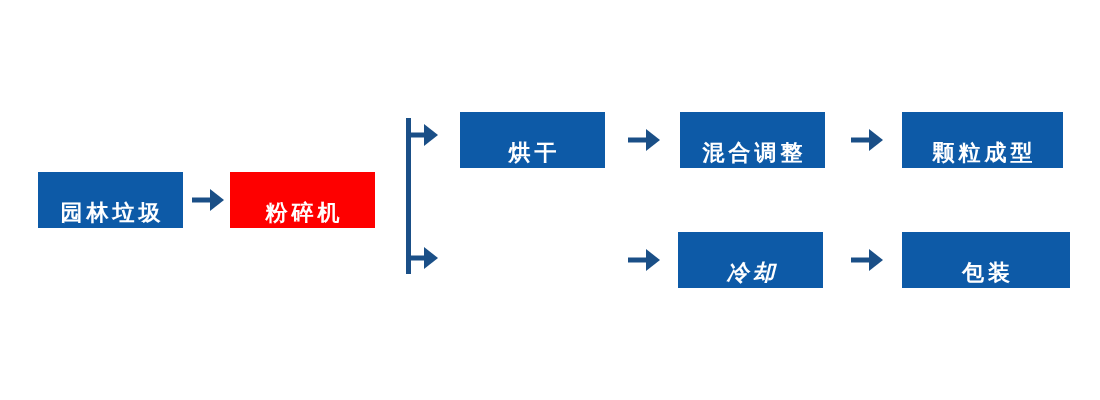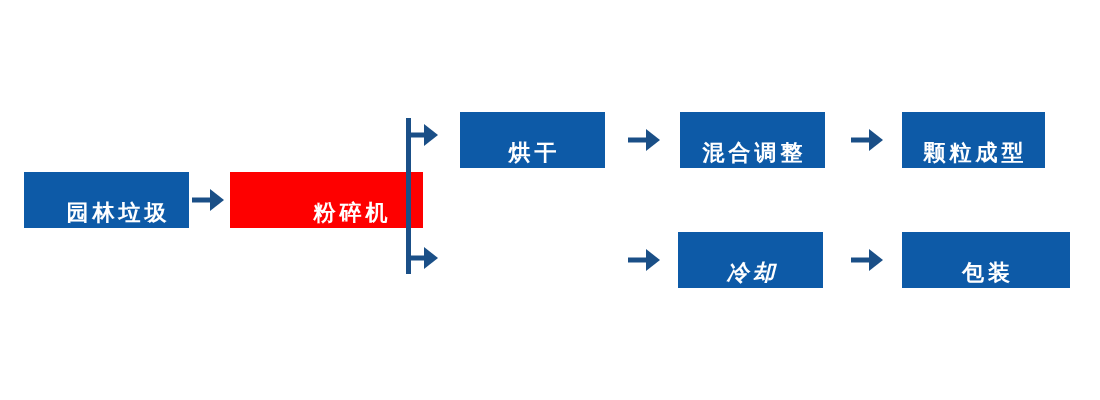--- a/index.html
+++ b/index.html
@@ -36,32 +36,32 @@
     display: block;
   }
   .arrow svg line, .branch svg line { stroke: var(--connector, #1a4f87); }
   .arrow svg polygon, .branch svg polygon { fill: var(--connector, #1a4f87); }
 </style>
 </head>
 <body>
 
 <div class="stage">
 
-  <div class="node" style="left:24px; top:172px;padding-left:20px;">
+  <div class="node" style="left:38px; top:172px;">
     <span>园林垃圾</span>
   </div>
 
   <span class="arrow" style="left:190px; top:185px;">
     <svg width="36" height="30" viewBox="0 0 36 30">
       <line x1="2" y1="15" x2="23" y2="15" stroke-width="5"></line>
       <polygon points="20,4 34,15 20,26"></polygon>
     </svg>
   </span>
 
-  <div class="node red" style="left:230px; top:172px;padding-left:48px;">
+  <div class="node red" style="left:230px; top:172px;">
     <span>粉碎机</span>
   </div>
 
   <span class="branch" style="left:404px; top:116px;">
     <svg width="40" height="162" viewBox="0 0 40 162">
       <line x1="4.5" y1="2" x2="4.5" y2="158" stroke-width="5"></line>
       <line x1="4.5" y1="19" x2="23" y2="19" stroke-width="5"></line>
       <polygon points="20,8 34,19 20,30"></polygon>
       <line x1="4.5" y1="142" x2="23" y2="142" stroke-width="5"></line>
       <polygon points="20,131 34,142 20,153"></polygon>
@@ -83,21 +83,21 @@
     <span>混合调整</span>
   </div>
 
   <span class="arrow" style="left:849px; top:125px;">
     <svg width="36" height="30" viewBox="0 0 36 30">
       <line x1="2" y1="15" x2="23" y2="15" stroke-width="5"></line>
       <polygon points="20,4 34,15 20,26"></polygon>
     </svg>
   </span>
 
-  <div class="node" style="left:902px; top:112px; width:143px;">
+  <div class="node" style="left:902px; top:112px; width:161px;">
     <span>颗粒成型</span>
   </div>
 
 
   <span class="arrow" style="left:626px; top:245px;">
     <svg width="36" height="30" viewBox="0 0 36 30">
       <line x1="2" y1="15" x2="23" y2="15" stroke-width="5"></line>
       <polygon points="20,4 34,15 20,26"></polygon>
     </svg>
   </span>

